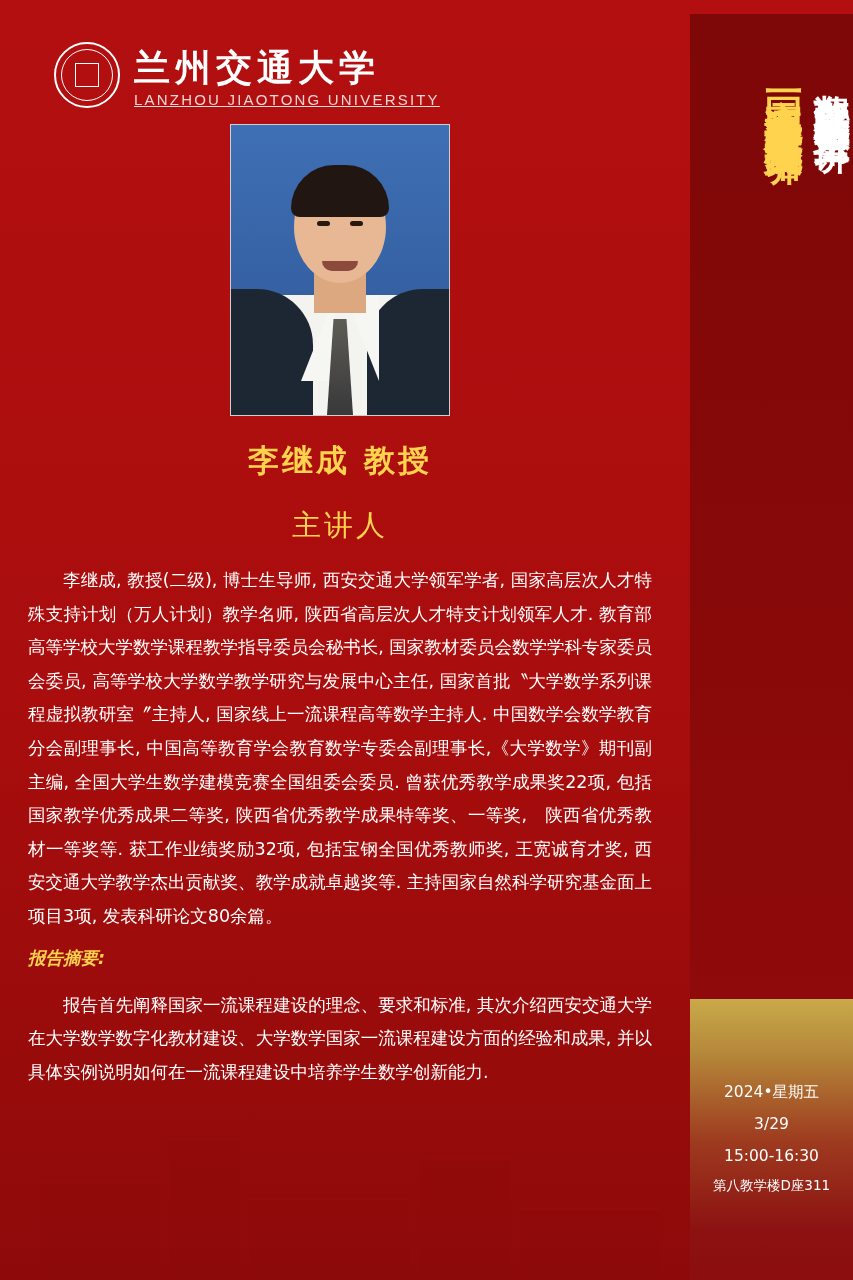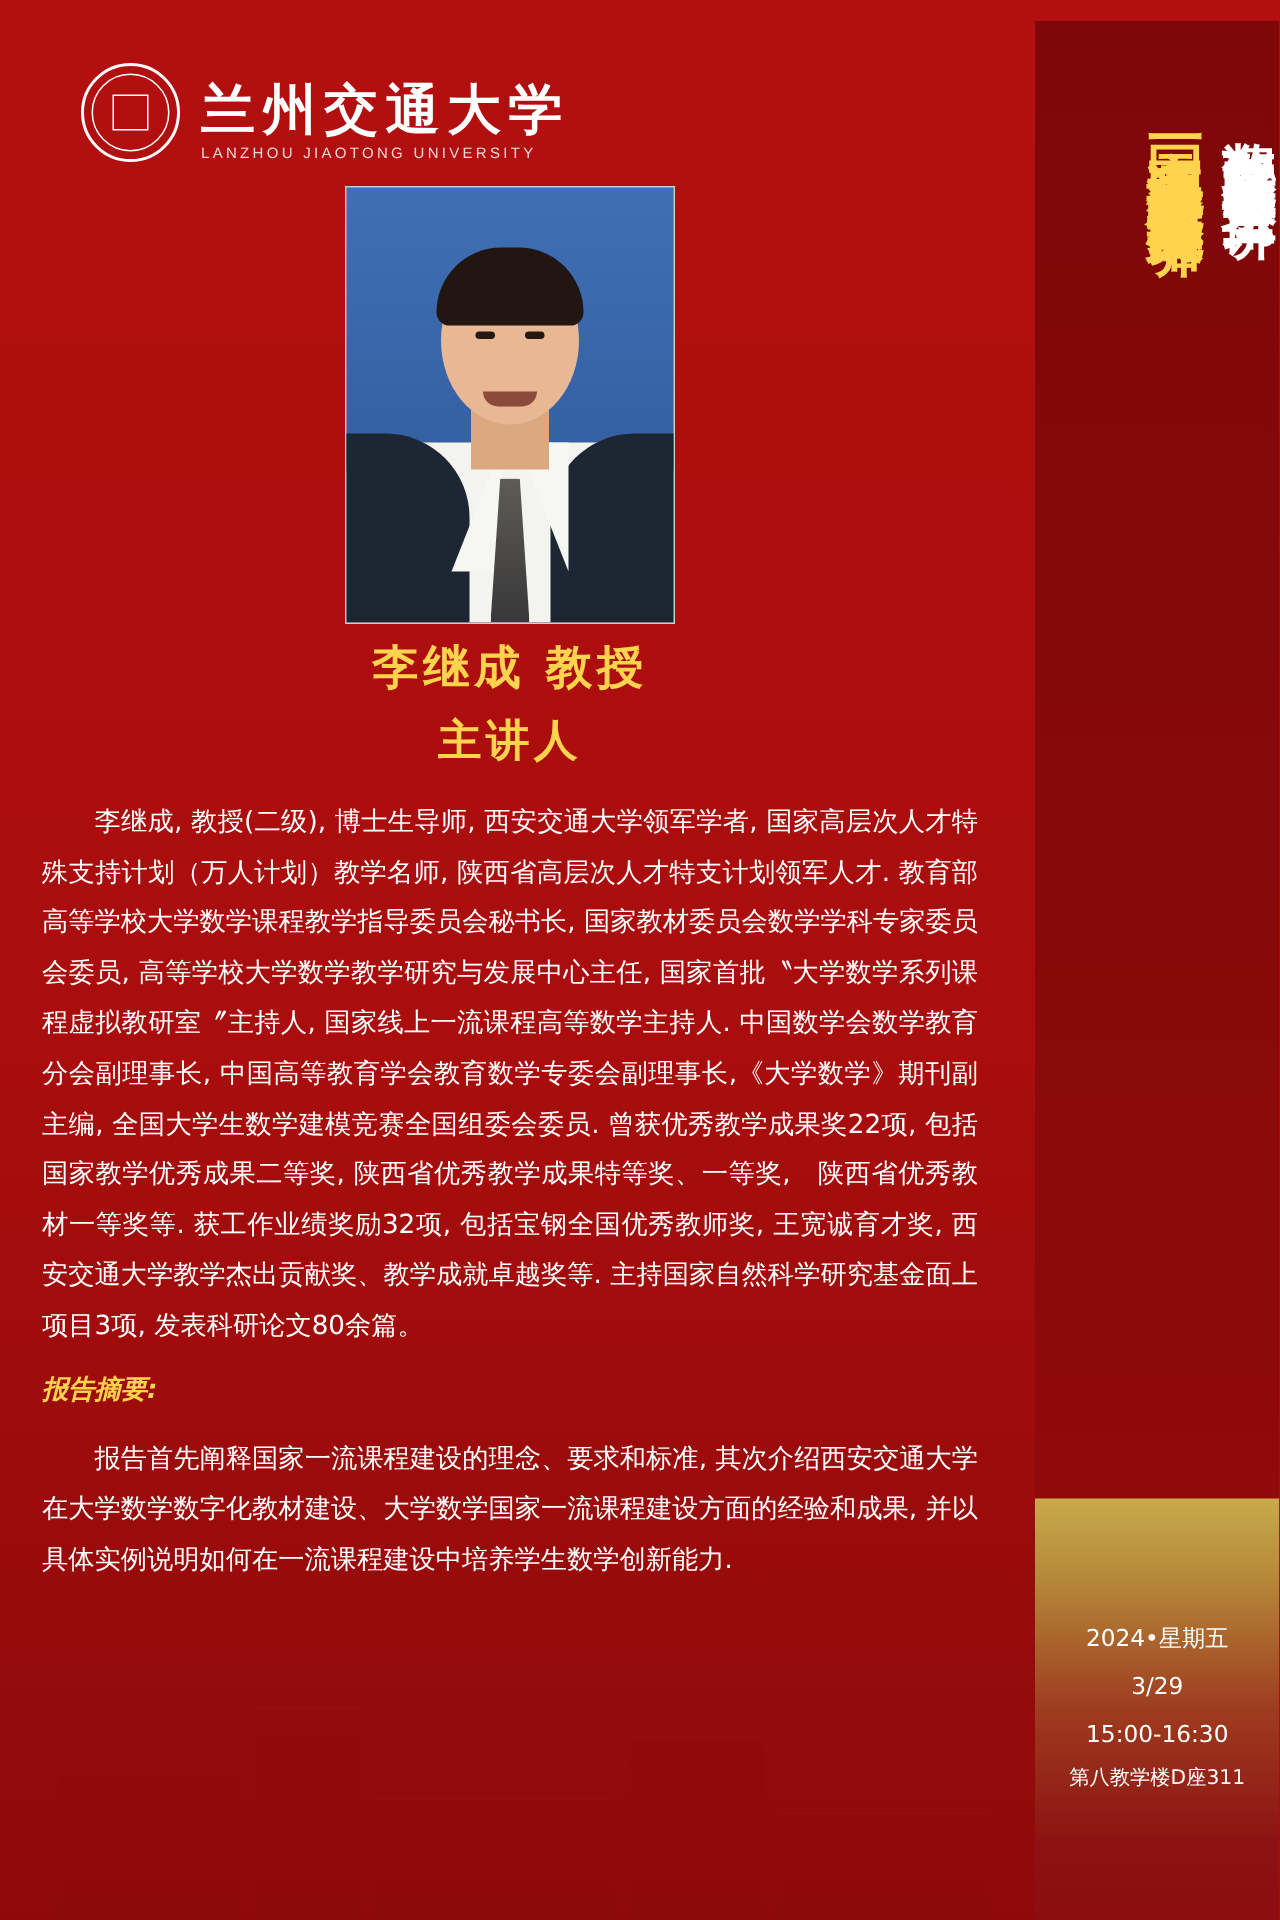--- a/index.html
+++ b/index.html
@@ -79,24 +79,25 @@
   }
   .logo-cn {
     font-family: "DejaVu Serif", serif;
     font-size: 36px;
     font-weight: bold;
     color: #ffffff;
     letter-spacing: 5px;
     line-height: 1.05;
   }
   .logo-en {
-    font-size: 10px;
+    font-size: 15px;
     color: #f2d5d5;
     letter-spacing: 2.2px;
     margin-top: 4px;
+    text-decoration: underline;
   }
   .portrait {
     width: 218px;
     height: 290px;
     margin: 16px auto 0 auto;
     background: linear-gradient(180deg, #3f6fb5 0%, #2e5796 100%);
     border: 1px solid #cfcfcf;
     position: relative;
     overflow: hidden;
   }
@@ -194,30 +195,30 @@
     height: 96px;
     background: linear-gradient(180deg, #5d5c55 0%, #39383a 100%);
     clip-path: polygon(25% 0, 75% 0, 100% 100%, 0 100%);
   }
   .speaker-name {
     text-align: center;
     color: #ffd34d;
     font-size: 31px;
     font-weight: bold;
     letter-spacing: 3px;
-    margin-top: 8px;
+    margin-top: 24px;
     font-family: "DejaVu Sans", sans-serif;
   }
   .speaker-role {
     text-align: center;
     color: #ffd34d;
     font-size: 29px;
-    font-weight: bold;
+    font-weight: normal;
     letter-spacing: 3px;
-    margin-top: 8px;
+    margin-top: 24px;
     font-family: "DejaVu Sans", sans-serif;
   }
   .bio {
     color: #ffffff;
     font-size: 17.5px;
     line-height: 1.92;
     text-align: justify;
     margin: 18px 10px 0 10px;
     text-indent: 2em;
     font-family: "DejaVu Sans", sans-serif;

